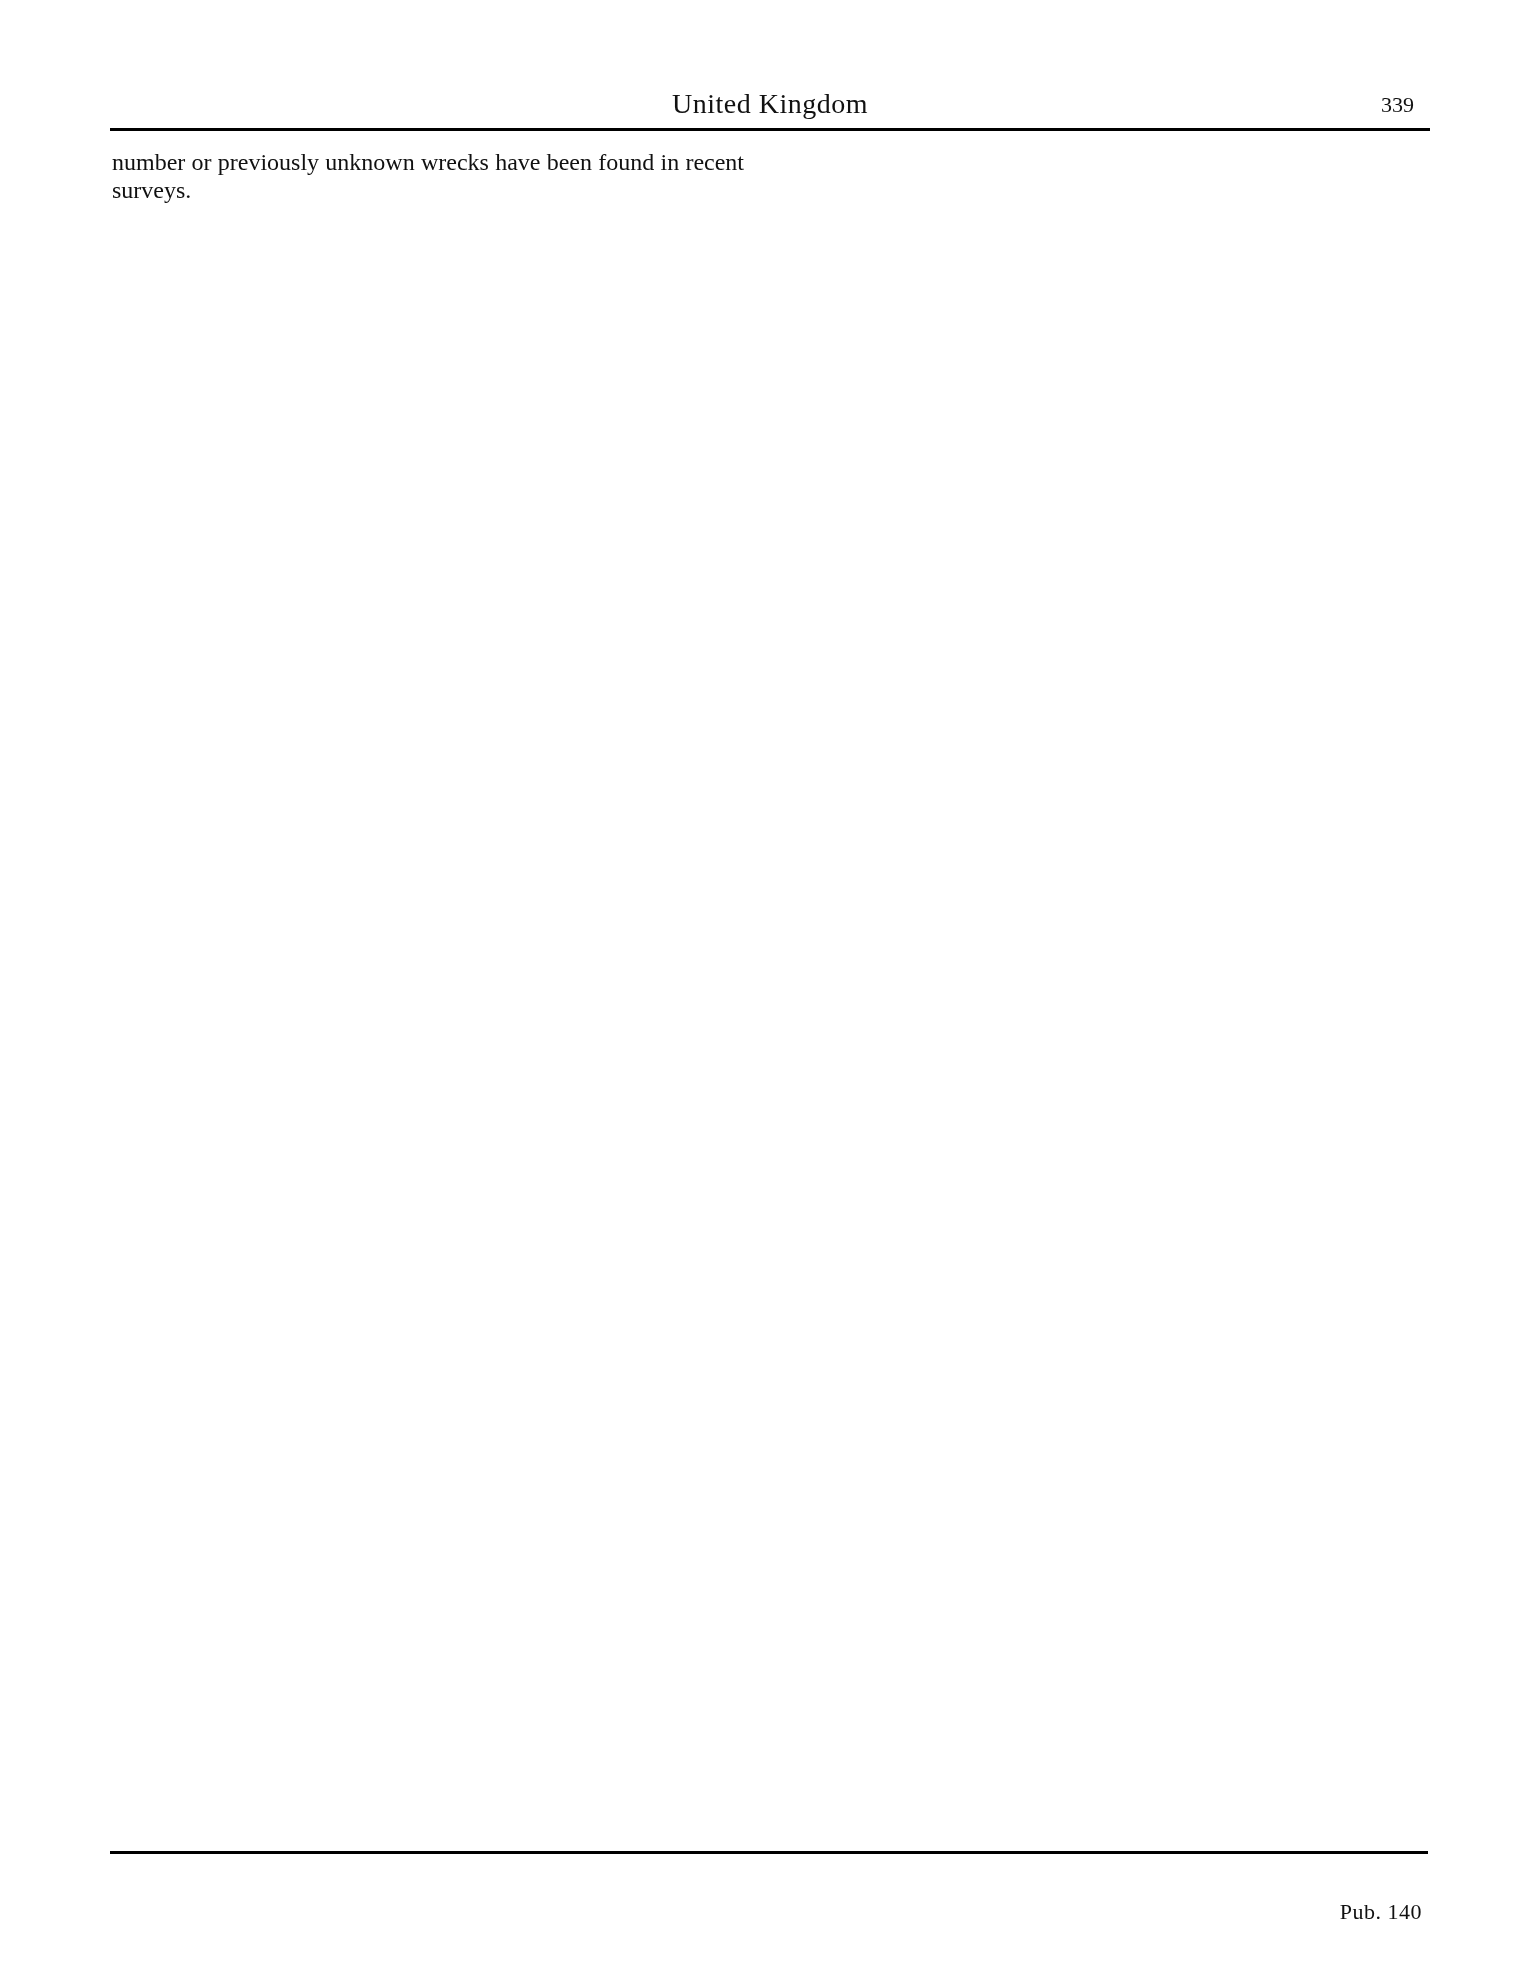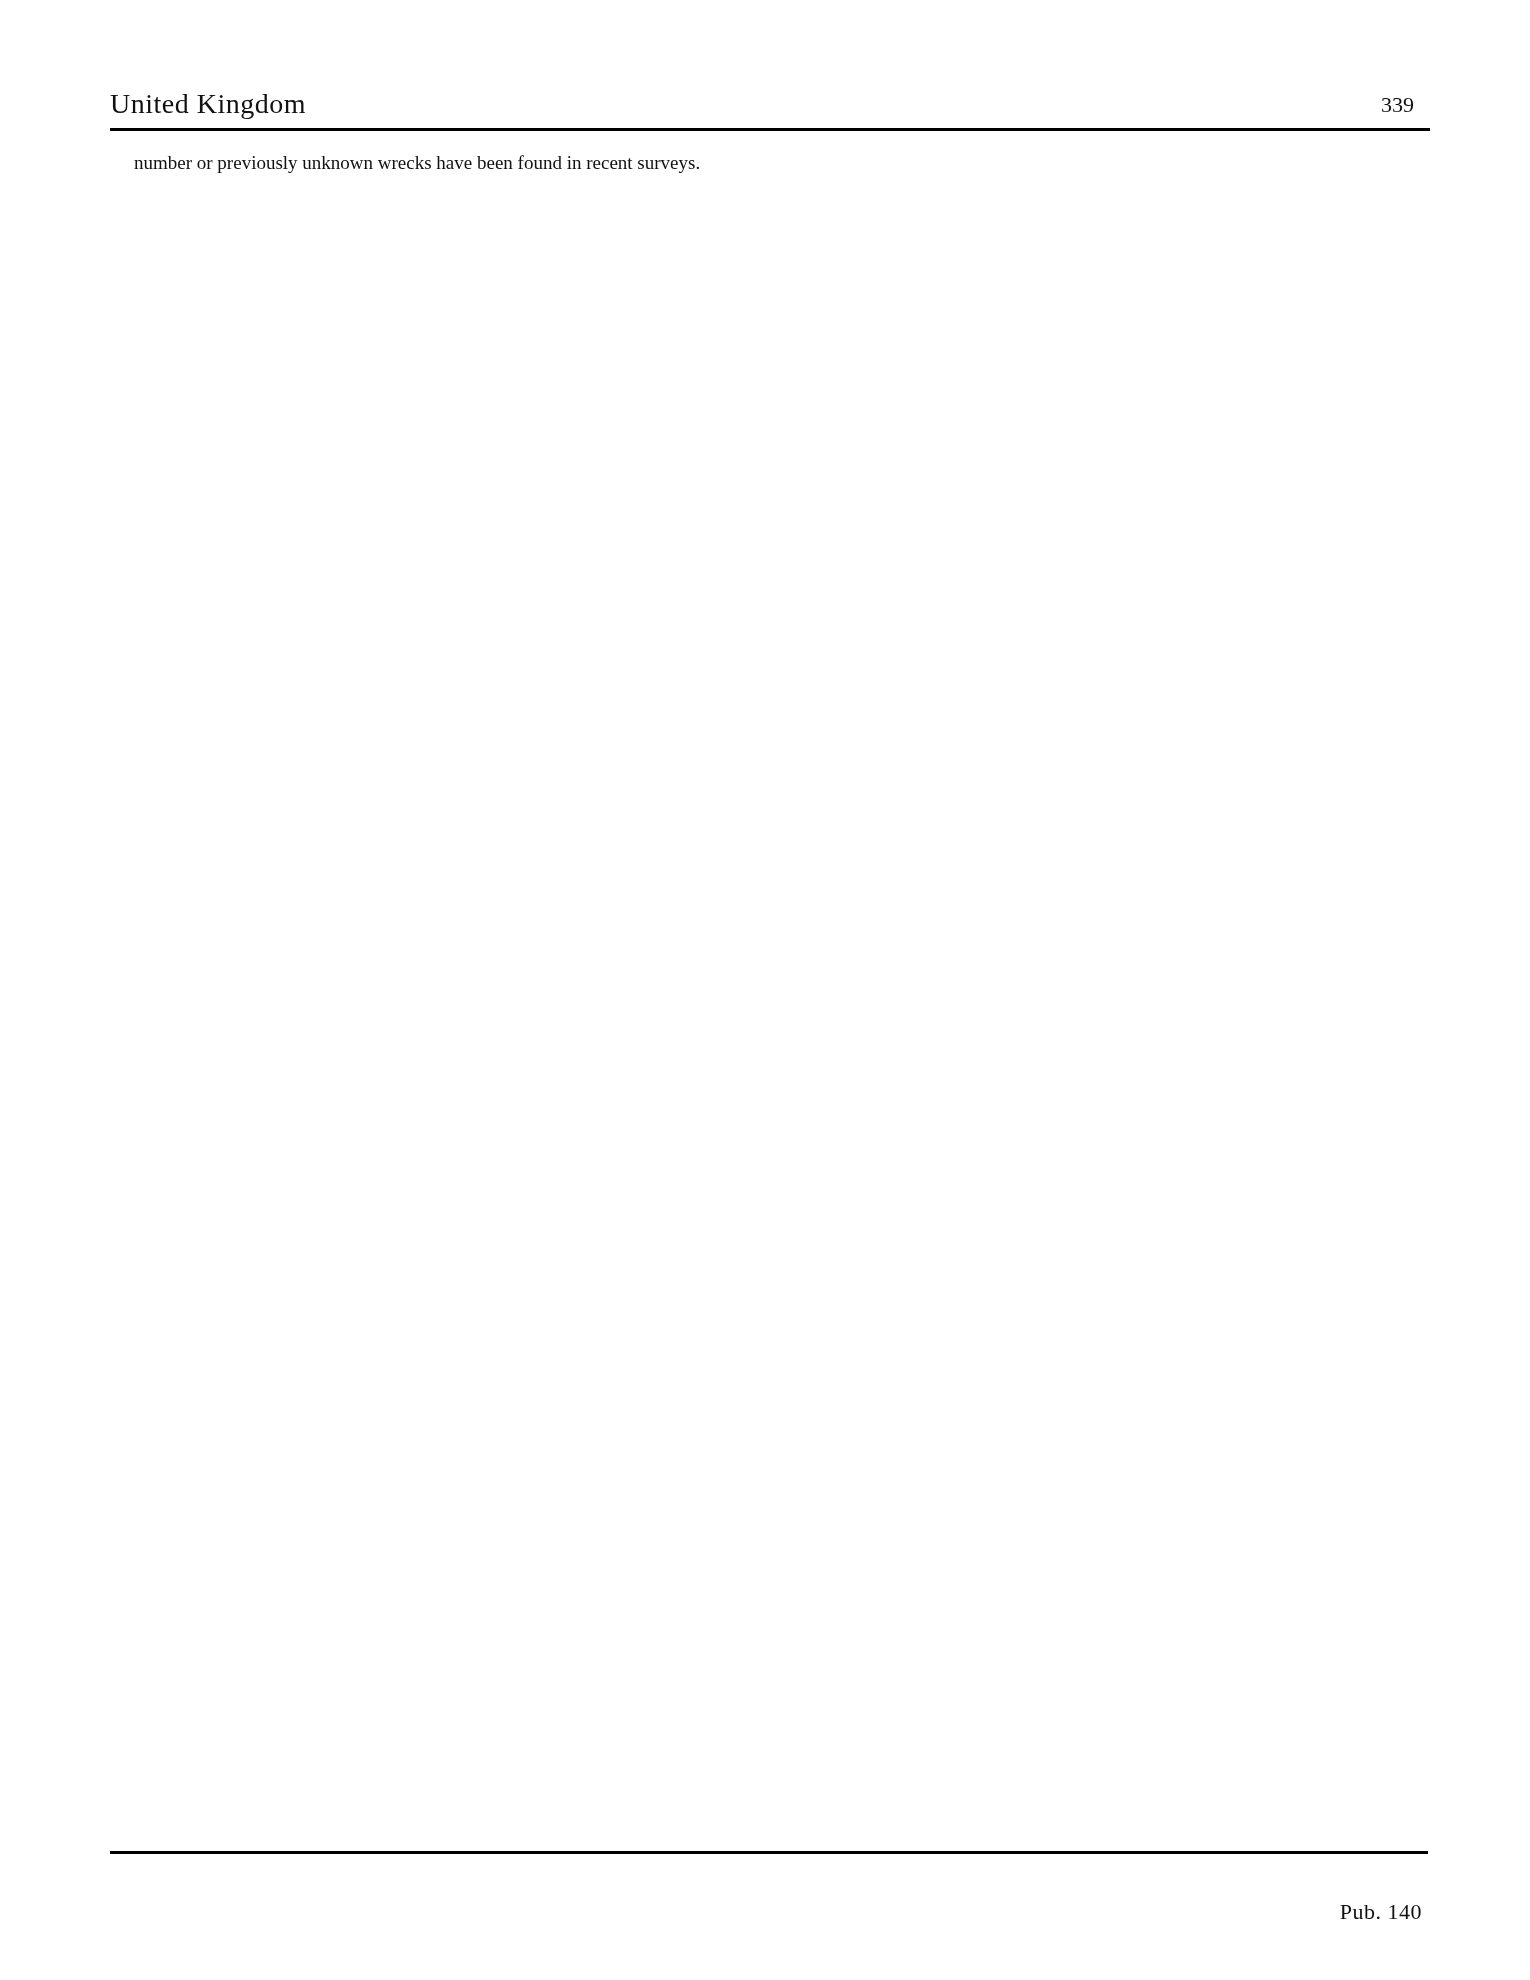--- a/index.html
+++ b/index.html
@@ -20,21 +20,21 @@
       left: 110px;
       top: 86px;
       width: 1320px;
       height: 44px;
     }
     .running-title {
       position: absolute;
       left: 0;
       right: 0;
       top: 0;
-      text-align: left;
+      text-align: center;
       font-size: 28px;
       letter-spacing: 0.5px;
       line-height: 36px;
     }
     .page-number {
       position: absolute;
       right: 16px;
       top: 4px;
       font-size: 22px;
       line-height: 30px;
@@ -44,24 +44,23 @@
       left: 110px;
       top: 128px;
       width: 1320px;
       height: 3px;
       background: #000000;
     }
     .col {
       position: absolute;
       top: 149px;
       width: 632px;
-      font-size: 19px;
+      font-size: 24px;
       line-height: 27.6px;
       text-align: justify;
-      margin-left: 22px;
     }
     .col-left { left: 112px; }
     .col-right { left: 788px; width: 634px; }
     .col p {
       margin: 0;
     }
     .col p.indent {
       text-indent: 23px;
     }
     .rule-bottom {

